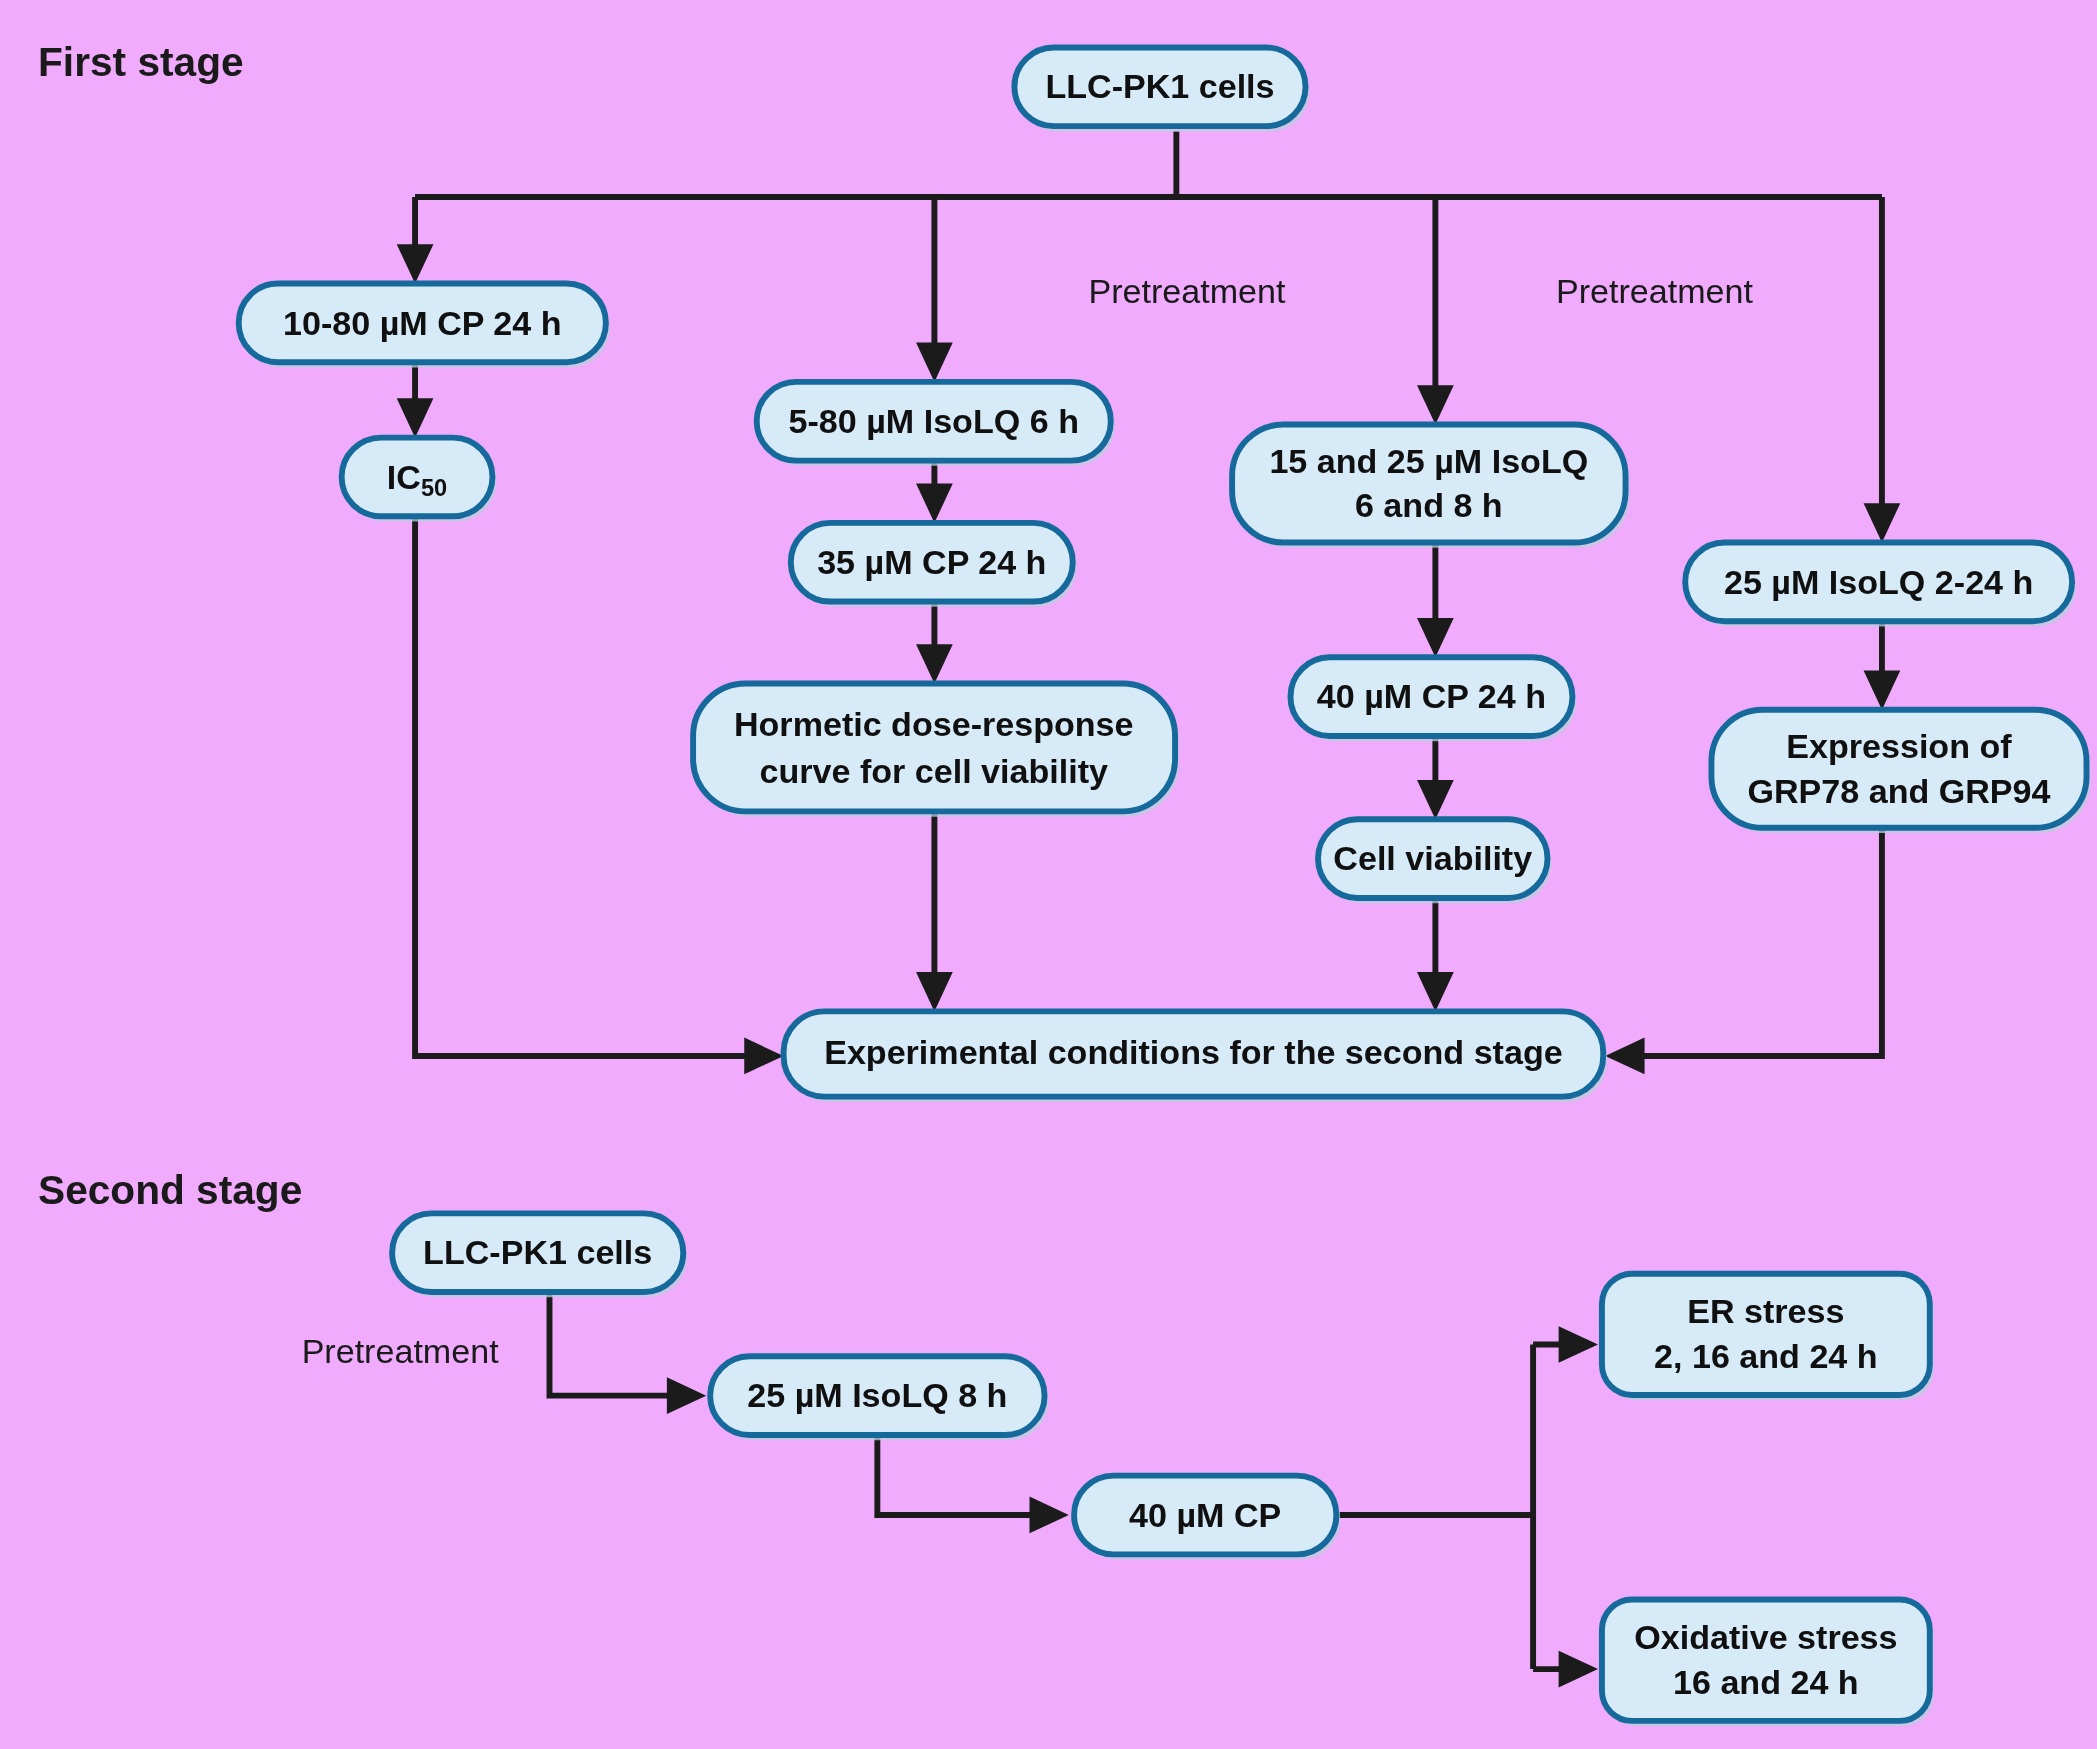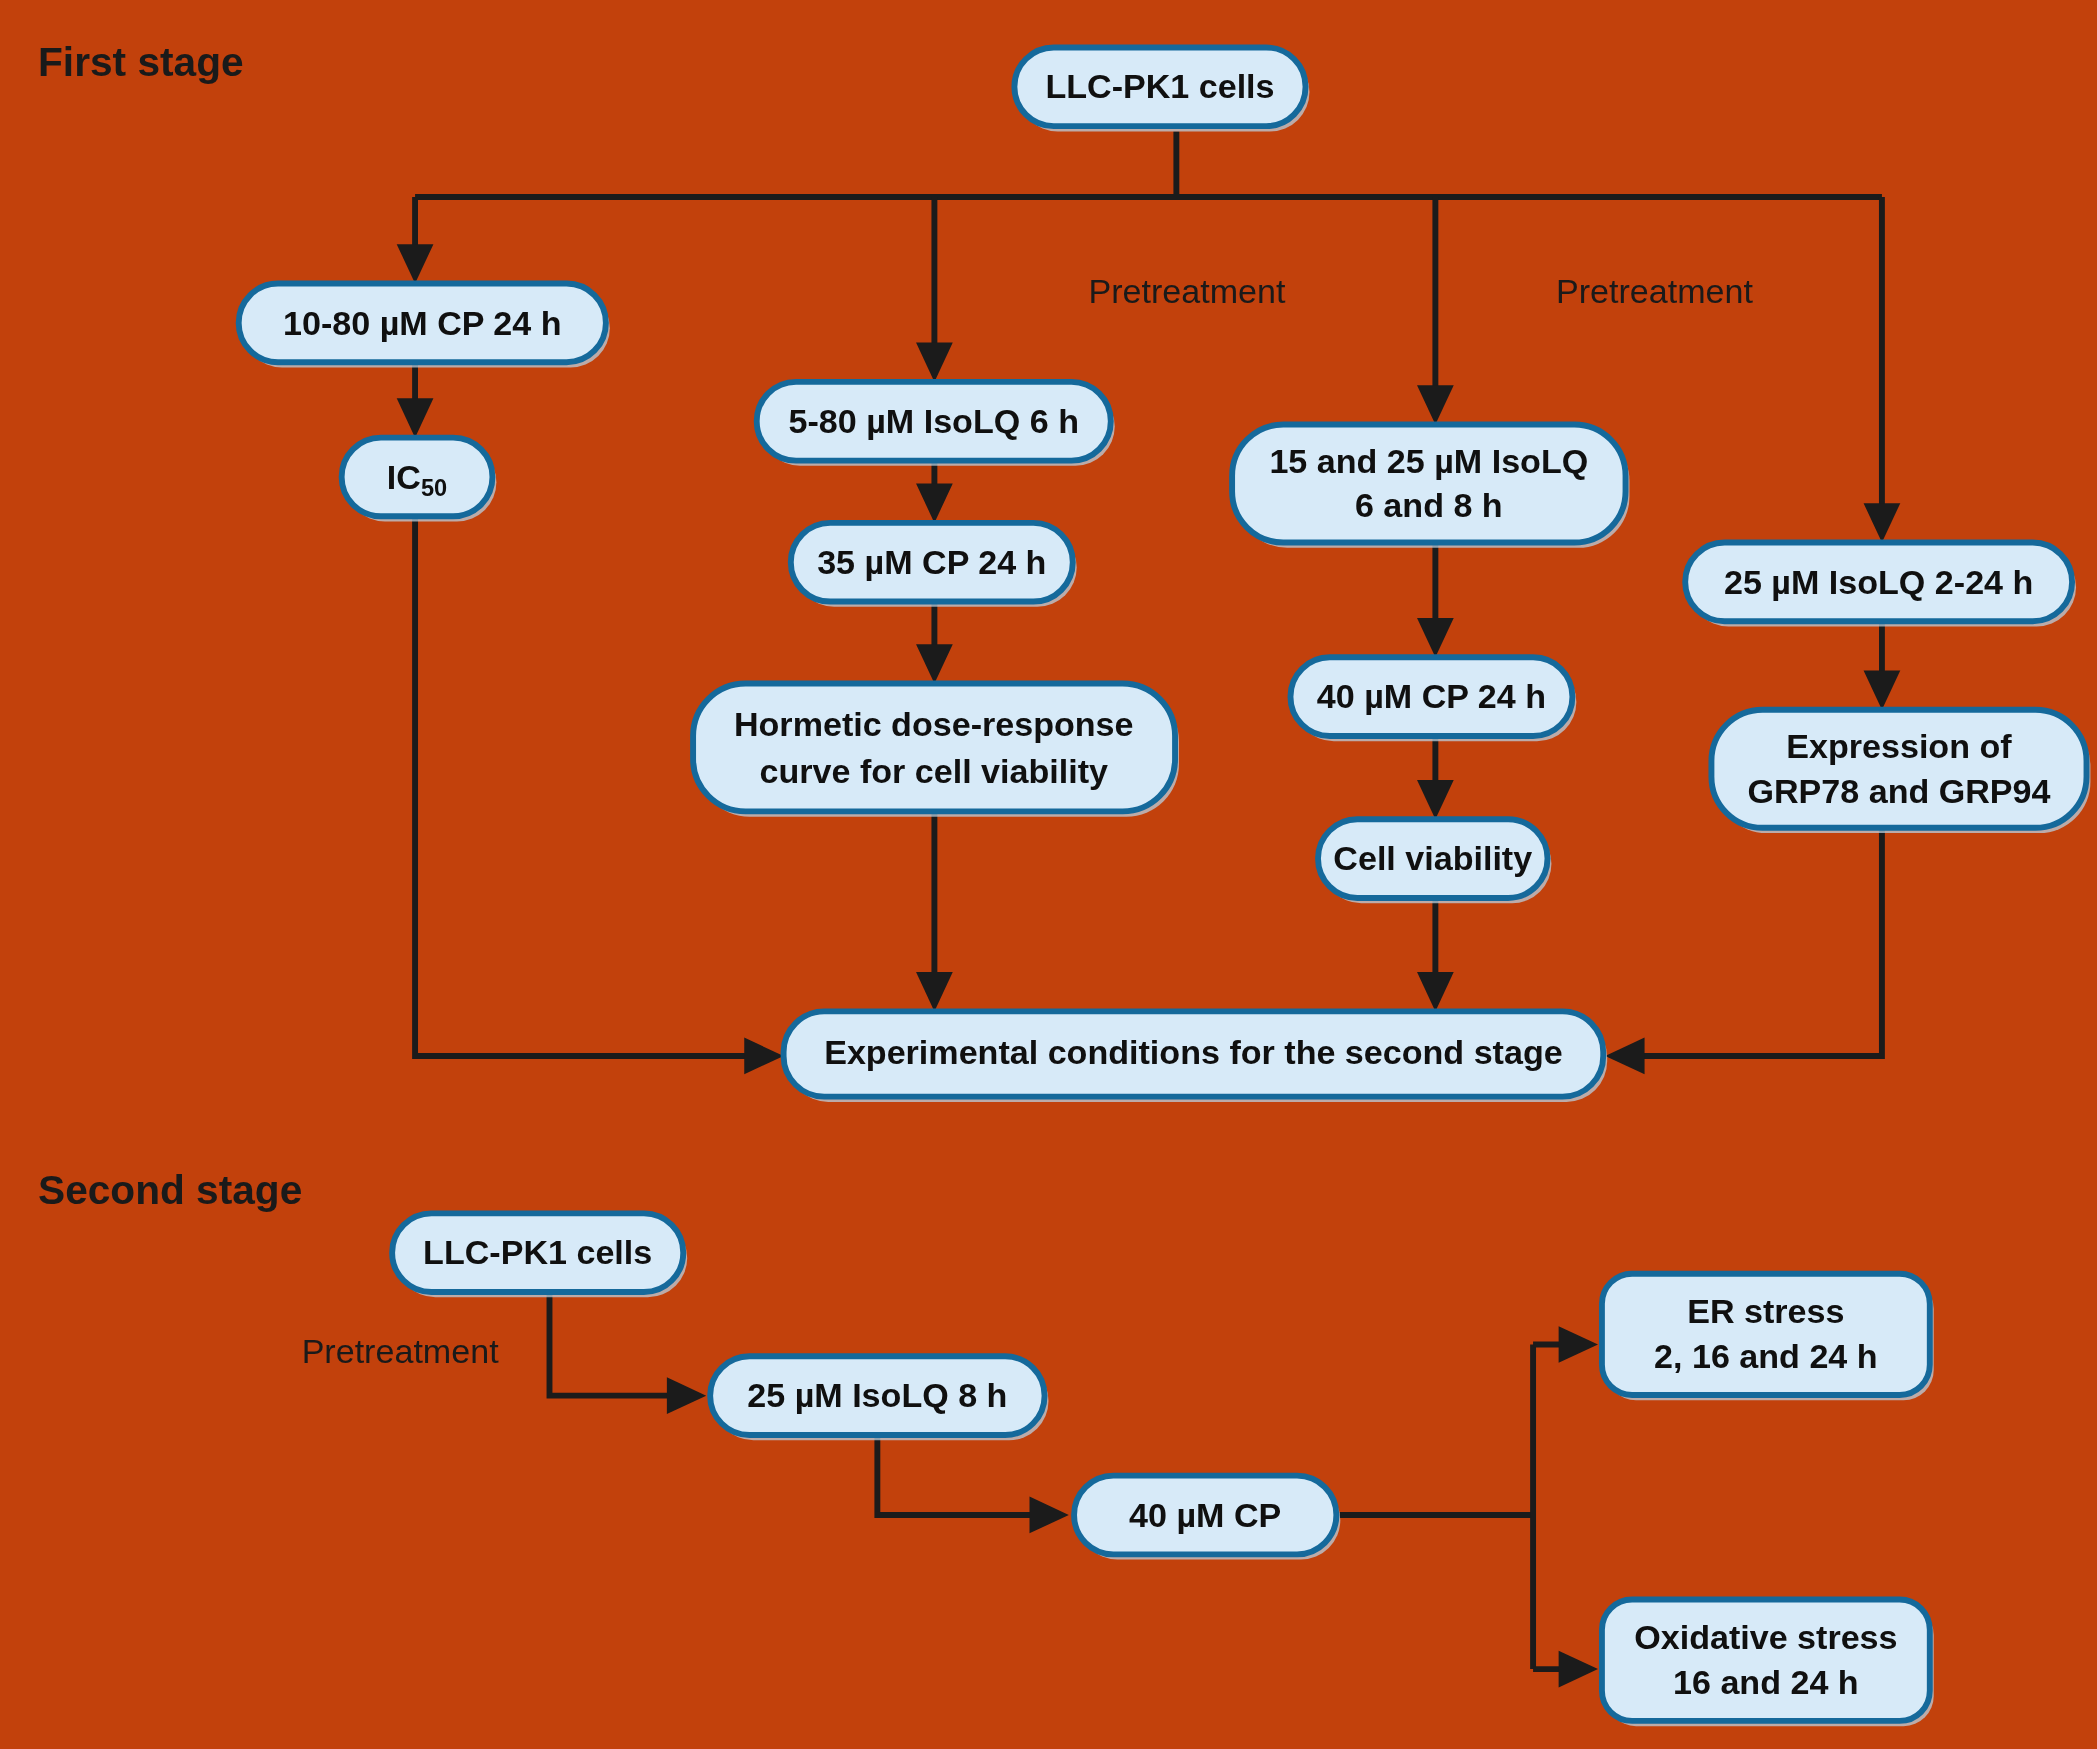--- a/index.html
+++ b/index.html
@@ -11,21 +11,21 @@
   body {
     width: 2097px;
     height: 1750px;
     font-family: "Liberation Sans", sans-serif;
     overflow: hidden;
   }
   #stage {
     position: relative;
     width: 2097px;
     height: 1750px;
-    background: #c2410c;
+    background: #f0abfc;
   }
   svg.flow {
     position: absolute;
     inset: 0;
     width: 2097px;
     height: 1750px;
     display: block;
   }
   .stage-title {
     font-size: 62px;

